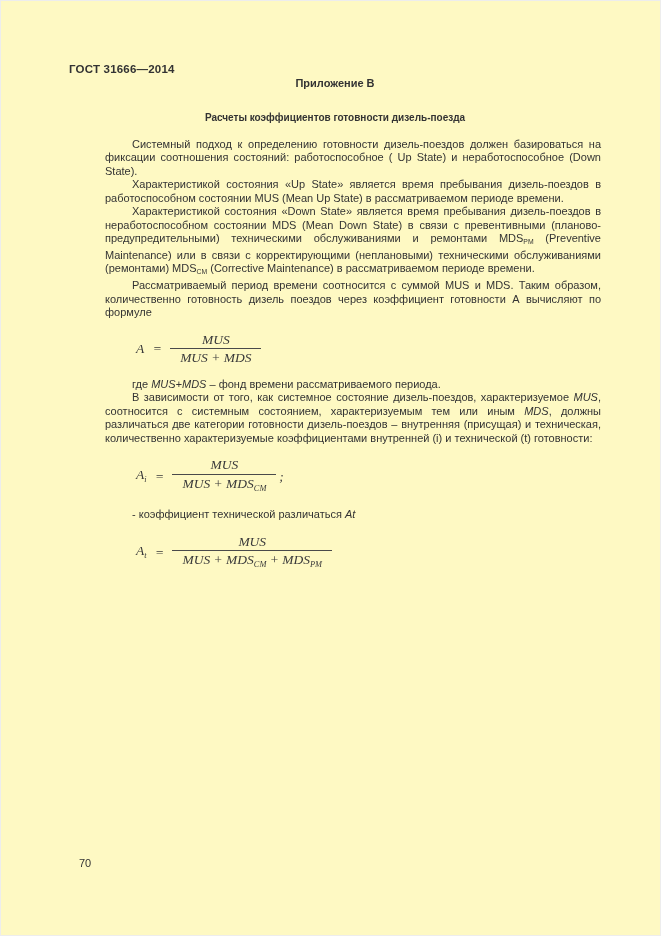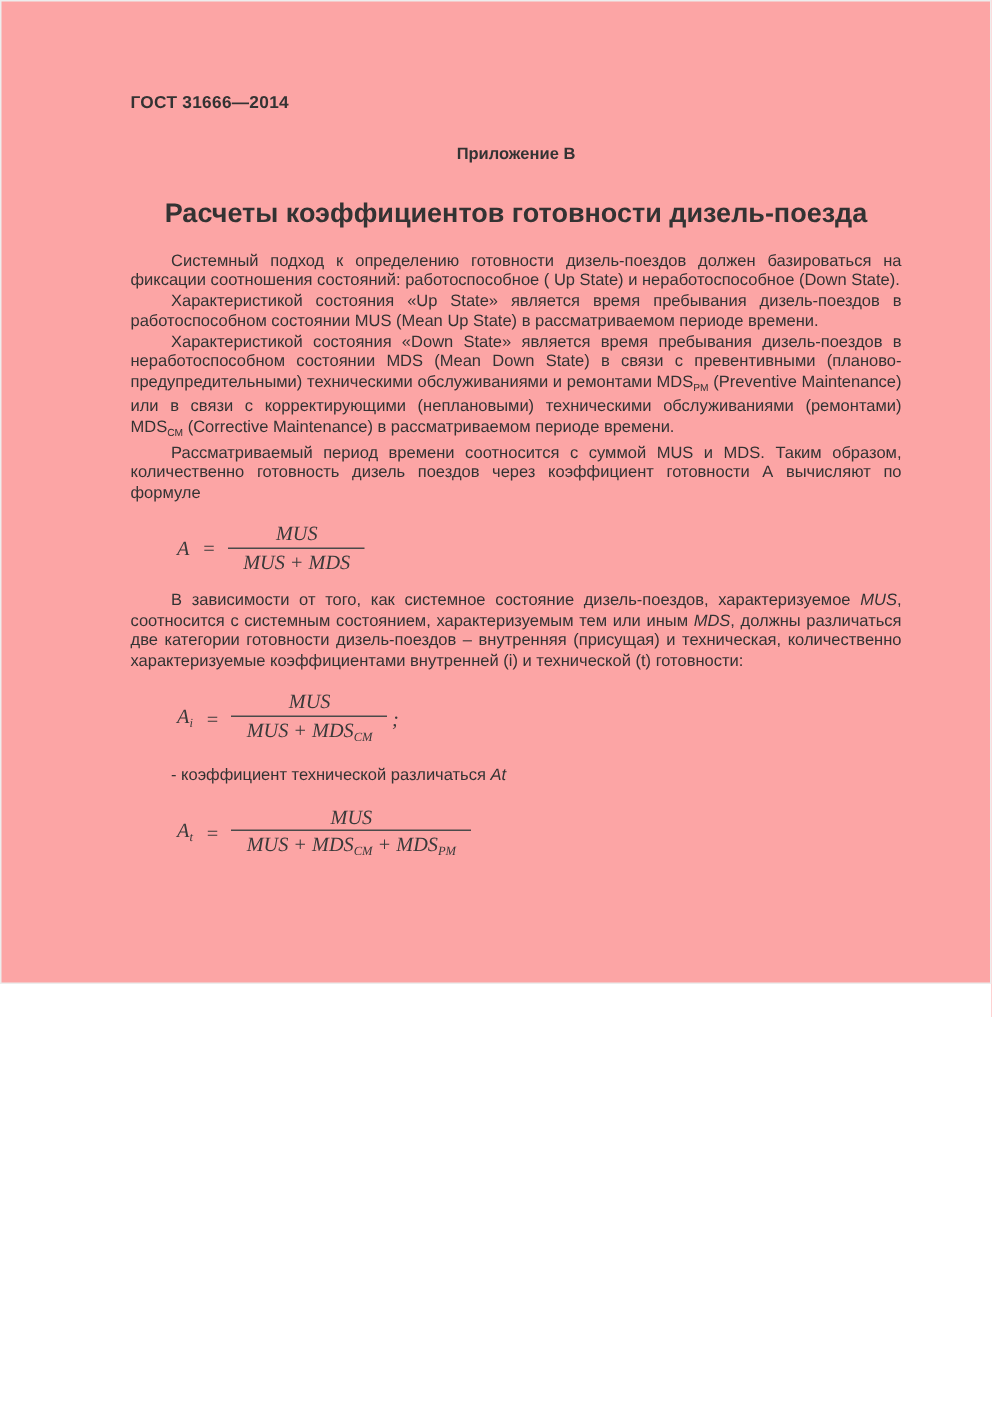--- a/index.html
+++ b/index.html
@@ -1,26 +1,26 @@
 <!DOCTYPE html>
 <html><head>
 <meta charset="utf-8">
 <style>
   html, body { margin:0; padding:0; background:#ffffff; }
   .page {
-    width:661px; height:656px; box-sizing:border-box; position:relative;
-    background:#fca5a5; border:1px solid #ededed;
-    padding:62px 59px 0 86px;
+    width:661px; height:936px; box-sizing:border-box; position:relative;
+    background:#fef9c3; border:1px solid #ededed;
+    padding:62px 59px 0 68px;
     font-family:"Liberation Sans", sans-serif;
     color:#333333;
   }
   .doc-number { font-size:11.5px; font-weight:bold; letter-spacing:0.2px; }
-  .appendix { margin-top:22px; text-align:center; font-weight:bold; font-size:11px; line-height:13.5px; }
-  .title { margin:21px 0 15px 0; text-align:center; font-weight:bold; font-size:18px; }
-  .body-text { font-size:11px; line-height:13.5px; text-align:justify; }
+  .appendix { margin-top:2px; text-align:center; font-weight:bold; font-size:11px; line-height:13.5px; }
+  .title { margin:21px 0 15px 0; text-align:center; font-weight:bold; font-size:10px; }
+  .body-text { font-size:11px; line-height:13.5px; text-align:justify;margin-left:36px; }
   .para { margin:0; text-indent:27px; }
   .it { font-style:italic; }
   .sb { font-size:0.62em; vertical-align:-0.35em; }
   .formula {
     display:flex; align-items:center; margin:13px 0 13px 31px;
     font-family:"Liberation Serif", serif; font-style:italic; font-size:13.5px; color:#3a3a3a;
   }
   .formula .lhs { }
   .formula .eq { margin:0 5px; white-space:pre; }
   .formula .frac { display:inline-block; text-align:center; vertical-align:middle; }
@@ -50,20 +50,21 @@
 
     <div class="formula">
         <span class="lhs"><span>A</span></span>
         <span class="eq"> = </span>
         <span class="frac">
           <span class="num"><span>MUS</span></span>
           <span class="den"><span>MUS + MDS</span></span>
         </span>
       </div>
 
+    <p class="para"><span>где </span><span class="it">MUS+MDS</span><span> – фонд времени рассматриваемого периода.</span></p>
     <p class="para"><span>В зависимости от того, как системное состояние дизель-поездов, характеризуемое </span><span class="it">MUS</span><span>, соотносится с системным состоянием, характеризуемым тем или иным </span><span class="it">MDS</span><span>, должны различаться две категории готовности дизель-поездов – внутренняя (присущая) и техническая, количественно характеризуемые коэффициентами внутренней (i) и технической (t) готовности:</span></p>
 
     <div class="formula">
         <span class="lhs"><span>A</span><span class="sb">i</span></span>
         <span class="eq"> = </span>
         <span class="frac">
           <span class="num"><span>MUS</span></span>
           <span class="den"><span>MUS + MDS</span><span class="sb">CM</span></span>
         </span>
         <span class="sfx">;</span>

